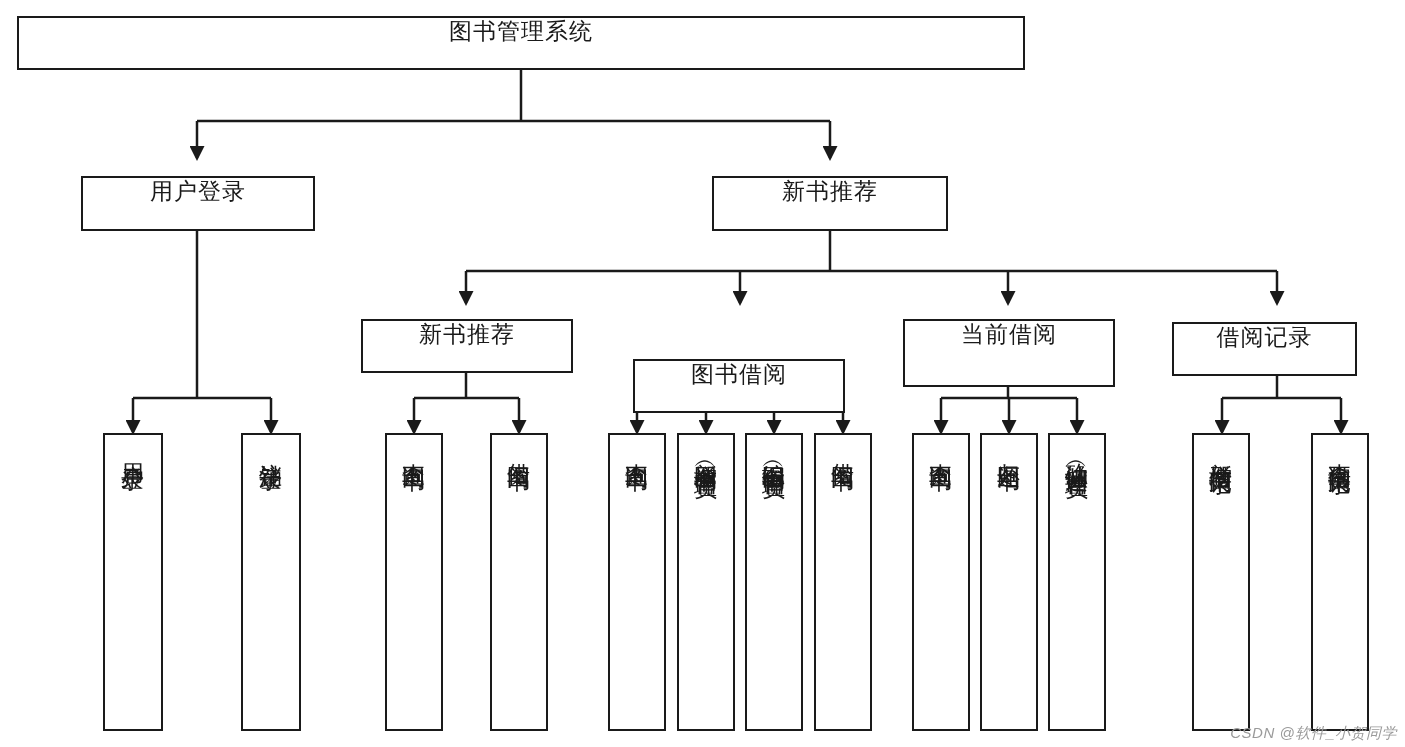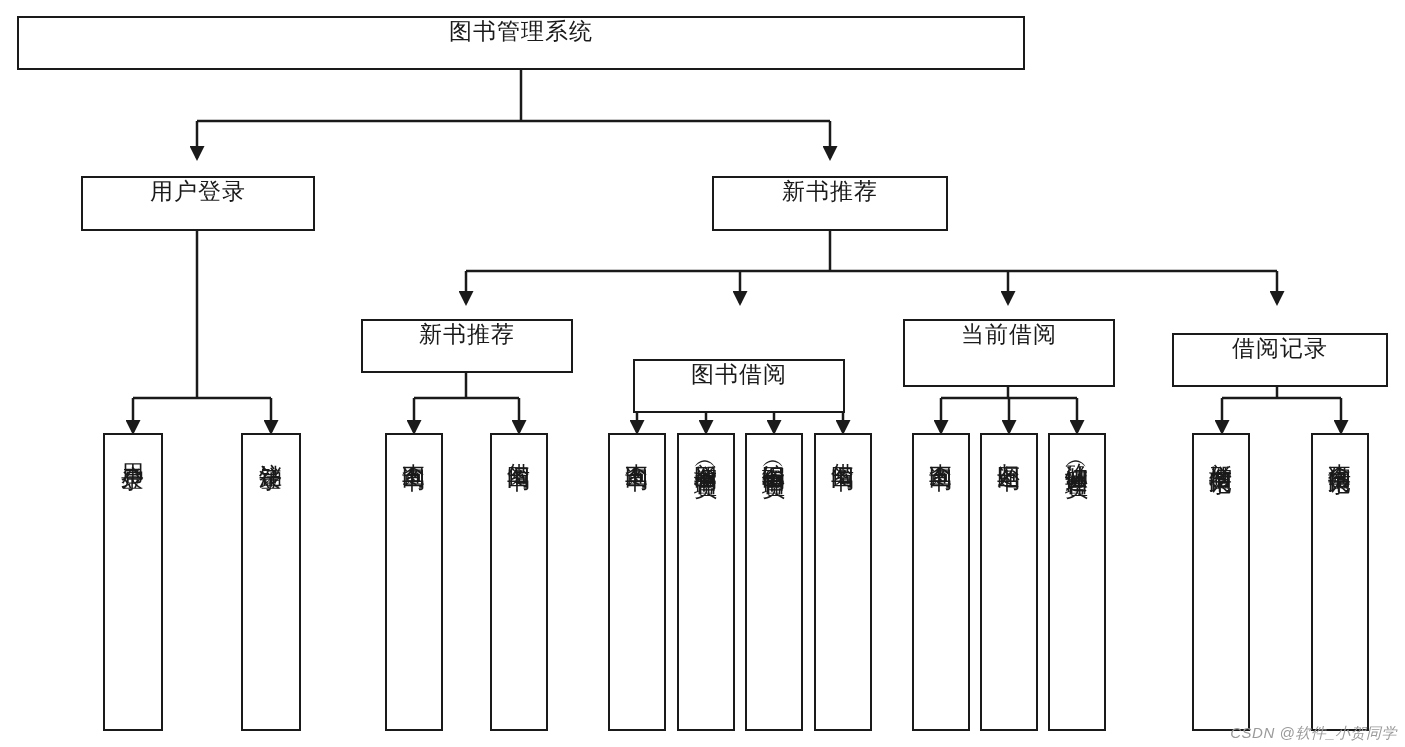--- a/index.html
+++ b/index.html
@@ -137,21 +137,21 @@
 
   <div class="node h" style="left:361px; top:319px; width:212px; height:54px;">
     <span class="label">新书推荐</span>
   </div>
   <div class="node h" style="left:633px; top:319px; width:212px; height:54px;margin-top:40px;">
     <span class="label">图书借阅</span>
   </div>
   <div class="node h" style="left:903px; top:319px; width:212px; height:68px;">
     <span class="label">当前借阅</span>
   </div>
-  <div class="node h" style="left:1172px; top:333px; width:216px; height:54px;">
+  <div class="node h" style="left:1172px; top:322px; width:185px; height:54px;">
     <span class="label">借阅记录</span>
   </div>
 
   <div class="node v" style="left:103px; top:433px; width:60px; height:298px;">
     <span class="label">用户登录</span>
   </div>
   <div class="node v" style="left:241px; top:433px; width:60px; height:298px;">
     <span class="label">注销登录</span>
   </div>
 

